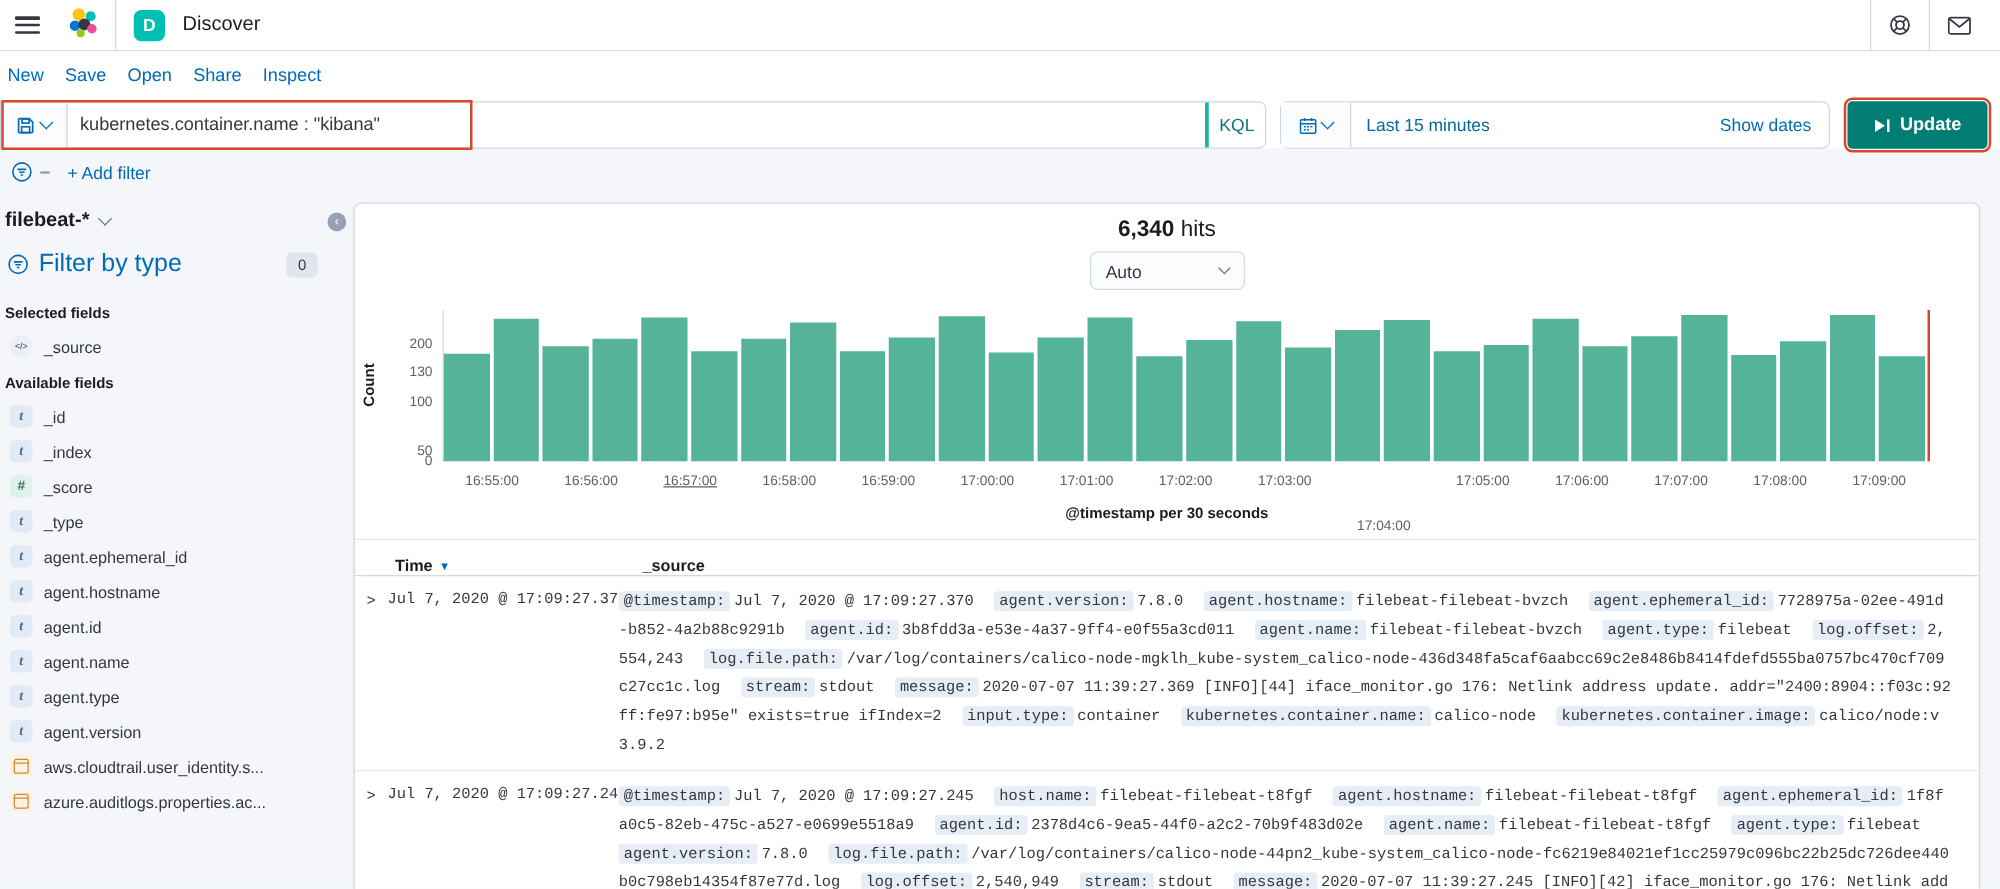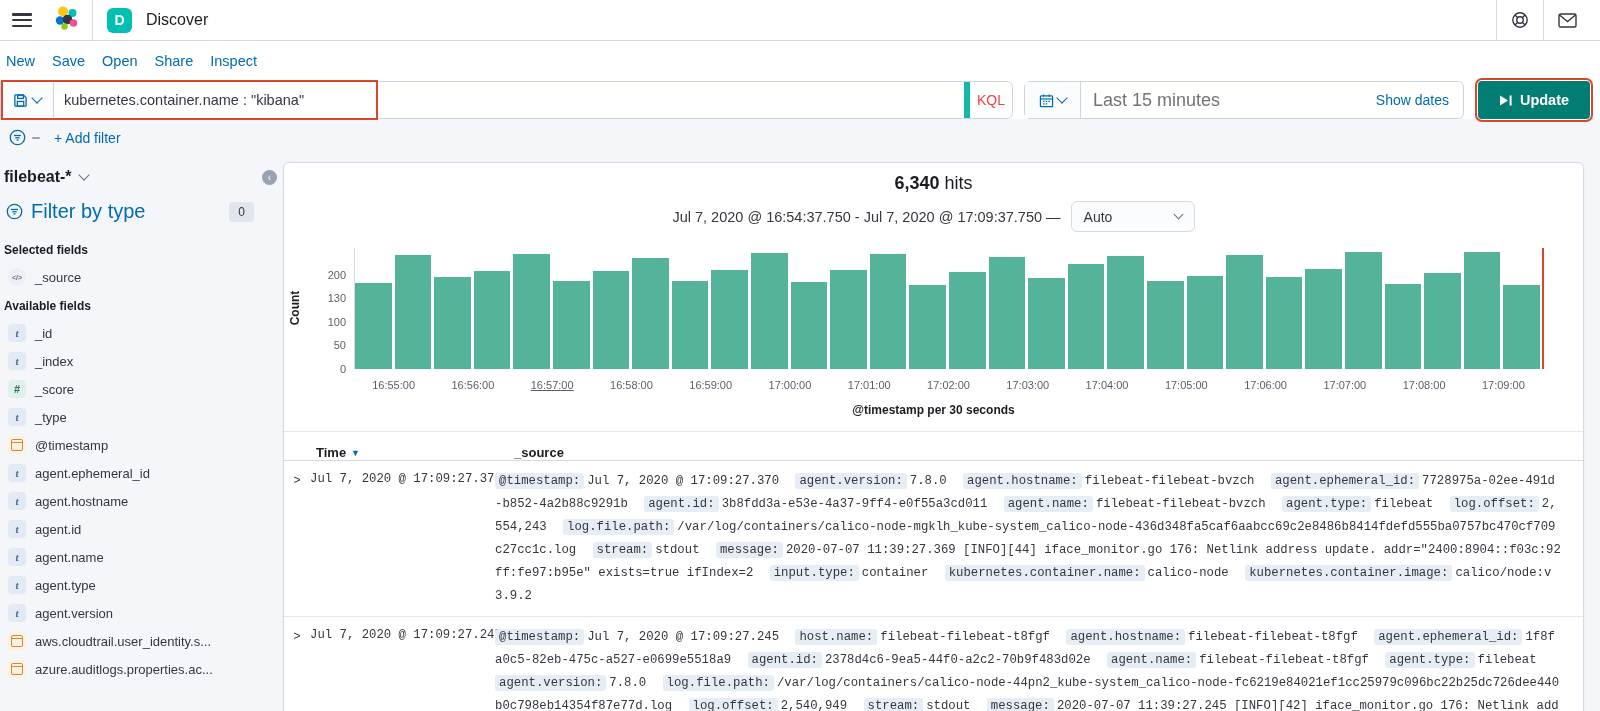--- a/index.html
+++ b/index.html
@@ -22,24 +22,24 @@
 
   
   .navrow { height:40px; background:#fff; display:flex; align-items:center; gap:17px; padding-left:6px; }
   .nav-link { color:#006bb4; font-size:14.5px; }
 
   
   .queryrow { height:38px; background:#fff; display:flex; align-items:stretch; padding-right:10px; position:relative; }
   .qbar { width:1013px; display:flex; align-items:stretch; border:1px solid #cdd5e2; border-radius:0 6px 6px 0; background:#fff; }
   .qsave { width:53px; display:flex; align-items:center; justify-content:center; gap:5px; border-right:1px solid #cdd5e2; cursor:pointer; background:#fbfcfd; }
   .qinput { flex:1; border:none; outline:none; font-size:14.5px; color:#343741; padding:0 10px; font-family:"Liberation Sans",sans-serif; background:transparent; }
-  .qlang { width:48px; display:flex; align-items:center; justify-content:center; border-left:6px solid #14b8a6; color:#ef4444; font-size:14px; cursor:pointer; }
+  .qlang { width:48px; display:flex; align-items:center; justify-content:center; border-left:3px solid #14b8a6; color:#0f766e; font-size:14px; cursor:pointer; }
   .datepicker { margin-left:11px; flex:1; border:1px solid #cdd5e2; border-radius:6px; background:#fff; display:flex; align-items:stretch; }
   .dp-cal { width:56px; display:flex; align-items:center; justify-content:center; gap:4px; border-right:1px solid #cdd5e2; background:#fbfcfd; cursor:pointer; }
-  .dp-text { display:flex; align-items:center; padding-left:12px; font-size:18px; color:#737373; }
+  .dp-text { display:flex; align-items:center; padding-left:12px; font-size:14px; color:#0369a1; }
   .dp-show { margin-left:auto; display:flex; align-items:center; padding-right:14px; color:#006bb4; font-size:14px; cursor:pointer; }
   .updatebtn { margin-left:14px; align-self:center; height:38px; min-width:112px; background:#017d73; color:#fff;
     border:none; border-radius:4px; font-size:14.5px; font-weight:bold; display:flex; align-items:center; justify-content:center;
     gap:7px; padding:0 14px; cursor:pointer; outline:2px solid #d9472b; outline-offset:1px; font-family:"Liberation Sans",sans-serif; }
   .annot-query { position:absolute; left:1px; top:-1px; width:377px; height:40px; border:2px solid #d9472b; pointer-events:none; z-index:6; }
 
   
   .filterrow { height:37px; display:flex; align-items:center; padding-left:9px; gap:6px; }
   .filterdash { width:8px; height:2px; background:#98a2b3; border-radius:1px; }
   .addfilter { color:#006bb4; font-size:14px; margin-left:8px; }
@@ -255,24 +255,20 @@
         </div>
         <div class="fitem">
           <span class="fi fi-num">#</span>
           <span class="fname">_score</span>
         </div>
         <div class="fitem">
           <span class="fi fi-t">t</span>
           <span class="fname">_type</span>
         </div>
         <div class="fitem">
-          <span class="fi fi-date"></span>
-          <span class="fname">@timestamp</span>
-        </div>
-        <div class="fitem">
           <span class="fi fi-t">t</span>
           <span class="fname">agent.ephemeral_id</span>
         </div>
         <div class="fitem">
           <span class="fi fi-t">t</span>
           <span class="fname">agent.hostname</span>
         </div>
         <div class="fitem">
           <span class="fi fi-t">t</span>
           <span class="fname">agent.id</span>
@@ -301,33 +297,32 @@
   </aside>
 
   <div class="collapse-btn">‹</div>
 
   <section class="main-card">
     <div class="hitsline">
       <b>6,340</b>
       <span>hits</span>
     </div>
     <div class="rangeline">
-      <span>Jul 7, 2020 @ 16:54:37.750 - Jul 7, 2020 @ 17:09:37.750 —</span>
       <div class="intervalsel">
         <span>Auto</span>
         <span class="chev gray"></span>
       </div>
     </div>
 
     <div class="chart">
       <div class="ygutter">
         <span class="ylab">Count</span>
         <div id="yticks">
             <span class="ytick" style="bottom: 0px;">0</span>
-            <span class="ytick" style="bottom: 24px;">50</span>
+            <span class="ytick" style="bottom: 8px;">50</span>
             <span class="ytick" style="bottom: 47.0817px;">100</span>
             <span class="ytick" style="bottom: 70.6226px;">130</span>
             <span class="ytick" style="bottom: 94.1634px;">200</span>
           </div>
       </div>
       <div class="plot" id="plot">
         <div class="endline" style="background: rgb(217, 71, 43);"></div>
       <div class="bar" style="left: 0%; width: calc(3.33333% - 3px); height: 71.2062%; background: rgb(84, 179, 153);"></div>
           <div class="bar" style="left: 3.33333%; width: calc(3.33333% - 3px); height: 94.1634%; background: rgb(84, 179, 153);"></div>
           <div class="bar" style="left: 6.66667%; width: calc(3.33333% - 3px); height: 75.8755%; background: rgb(84, 179, 153);"></div>
@@ -363,21 +358,21 @@
     <div class="xlabels" id="xlabels">
         <span class="xlabel" style="left: 3.33333%;">16:55:00</span>
         <span class="xlabel" style="left: 10%;">16:56:00</span>
         <span class="xlabel" style="left: 16.6667%; text-decoration: underline;">16:57:00</span>
         <span class="xlabel" style="left: 23.3333%;">16:58:00</span>
         <span class="xlabel" style="left: 30%;">16:59:00</span>
         <span class="xlabel" style="left: 36.6667%;">17:00:00</span>
         <span class="xlabel" style="left: 43.3333%;">17:01:00</span>
         <span class="xlabel" style="left: 50%;">17:02:00</span>
         <span class="xlabel" style="left: 56.6667%;">17:03:00</span>
-        <span class="xlabel" style="left: 63.3333%;">17:04:00</span>
+        <span class="xlabel" style="left: 63.3333%; margin-top: 36px;">17:04:00</span>
         <span class="xlabel" style="left: 70%;">17:05:00</span>
         <span class="xlabel" style="left: 76.6667%;">17:06:00</span>
         <span class="xlabel" style="left: 83.3333%;">17:07:00</span>
         <span class="xlabel" style="left: 90%;">17:08:00</span>
         <span class="xlabel" style="left: 96.6667%;">17:09:00</span>
       </div>
     <div class="xaxistitle">@timestamp per 30 seconds</div>
 
     <div class="dtable">
       <div class="thead">

